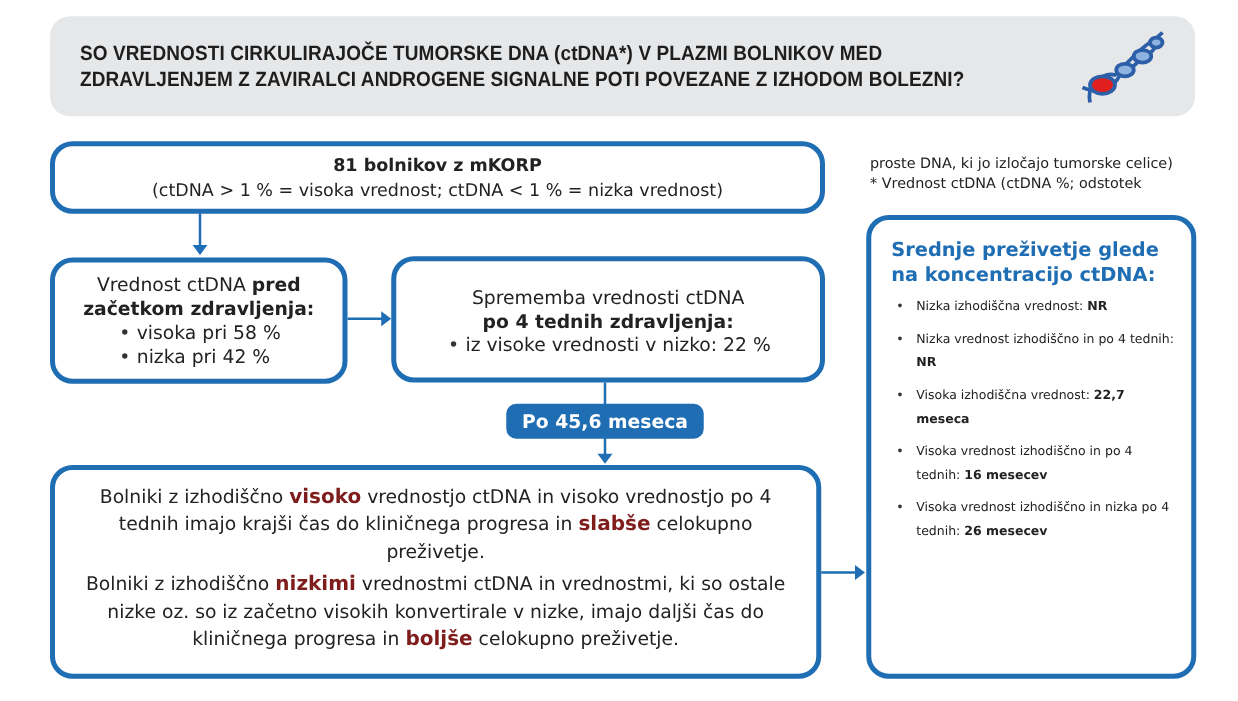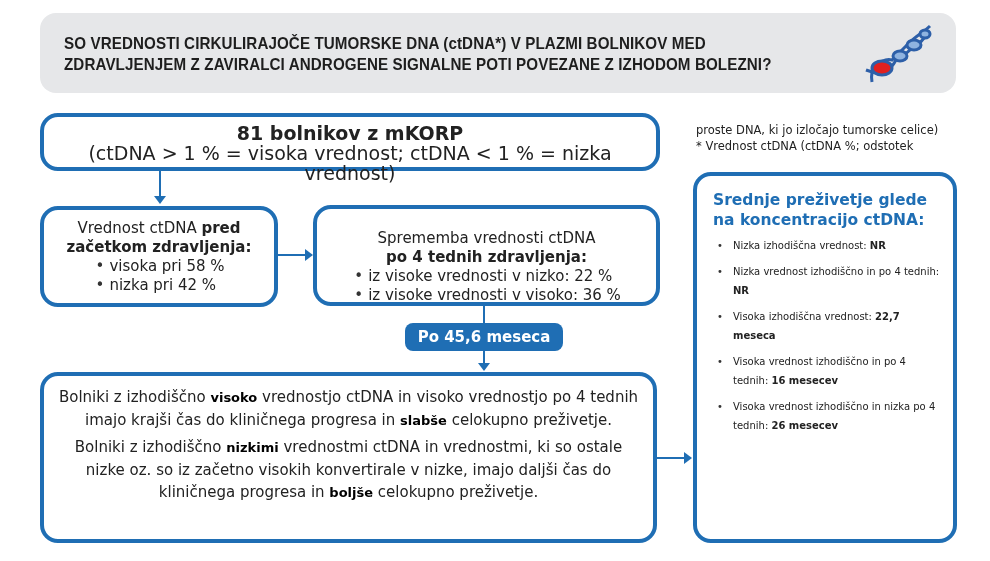--- a/index.html
+++ b/index.html
@@ -4,30 +4,30 @@
 <style>
   html, body { margin:0; padding:0; }
   body { width:990px; height:561px; background:#ffffff; position:relative; overflow:hidden;
          font-family: "DejaVu Sans", "Liberation Sans", sans-serif; color:#222; }
   .abs { position:absolute; box-sizing:border-box; }
   .header { left:40px; top:13px; width:916px; height:80px; background:#e6e7e9; border-radius:16px; }
   .header-title { left:64px; top:33px; width:800px; font-family:"Liberation Sans", sans-serif; font-weight:bold;
                   font-size:16.5px; line-height:21px; color:#1e1e1e; letter-spacing:0.1px; transform:scaleX(0.92); transform-origin:left top; }
   .dna { left:862px; top:24px; width:70px; height:62px; }
   .box { border:4px solid #1f6eb4; border-radius:18px; background:#fff; text-align:center; }
-  .box1 { left:40px; top:113px; width:620px; height:58px; font-size:19px; line-height:20px; padding-top:6px; }
+  .box1 { left:40px; top:113px; width:620px; height:58px; font-size:14px; line-height:20px; padding-top:6px; }
   .box2 { left:40px; top:206px; width:238px; height:101px; font-size:15px; line-height:19px; padding-top:9px; }
   .box3 { left:313px; top:205px; width:347px; height:101px; font-size:15px; line-height:19px; padding-top:20px; }
   .box4 { left:40px; top:372px; width:617px; height:171px; font-size:15px; line-height:22px; padding:10px 14px 0 14px; }
   .rbox { left:693px; top:172px; width:264px; height:371px; text-align:left; padding:14px 12px 0 16px; }
   b { font-weight:bold; }
   .ul-center { display:inline-block; text-align:left; margin:0; padding:0; list-style:none; }
   .ul-center li { position:relative; padding-left:16px; }
   .ul-center li::before { content:"•"; position:absolute; left:2px; color:#333; }
-  .hl { color:#000000; font-weight:bold; font-size:13px;margin-top:28px; }
+  .hl { color:#7f1d1d; font-weight:bold; font-size:16px;margin-top:28px; }
   .para { margin:0 0 4px 0; }
   .pill { left:405px; top:323px; width:158px; height:28px; background:#1f6eb4; border-radius:8px; color:#fff;
           font-weight:bold; font-size:15px; line-height:28px; text-align:center; }
   .footnote { left:696px; top:122px; width:270px; font-size:11.5px; line-height:16px; color:#222; }
   .rtitle { color:#1f6eb4; font-weight:bold; font-size:15.5px; line-height:20px; margin-bottom:6px; }
   .rlist { list-style:none; margin:0; padding:0; }
   .rlist li { position:relative; padding-left:20px; font-size:10px; line-height:19px; margin-bottom:7px; }
   .rlist li::before { content:"•"; position:absolute; left:4px; color:#333; }
   .line { background:#1f6eb4; }
   .arrow-down { width:0; height:0; border-left:6px solid transparent; border-right:6px solid transparent; border-top:8px solid #1f6eb4; }
@@ -72,21 +72,20 @@
 </div>
 
 <div class="abs line" style="left:278px; top:254px; width:28px; height:2px;"></div>
 <div class="abs arrow-right" style="left:305px; top:249px;"></div>
 
 <div class="abs box box3">
   <div>Sprememba vrednosti ctDNA</div>
   <div><b>po 4 tednih zdravljenja:</b></div>
   <ul class="ul-center">
     <li>iz visoke vrednosti v nizko: 22 %</li>
-    <li>iz visoke vrednosti v visoko: 36 %</li>
   </ul>
 </div>
 
 <div class="abs line" style="left:483px; top:306px; width:2px; height:58px;"></div>
 <div class="abs arrow-down" style="left:478px; top:363px;"></div>
 <div class="abs pill">Po 45,6 meseca</div>
 
 <div class="abs box box4">
   <p class="para"><span>Bolniki z izhodiščno </span><span class="hl">visoko</span><span> vrednostjo ctDNA in visoko vrednostjo po 4 tednih imajo krajši čas do kliničnega progresa in </span><span class="hl">slabše</span><span> celokupno preživetje.</span></p>
   <p class="para"><span>Bolniki z izhodiščno </span><span class="hl">nizkimi</span><span> vrednostmi ctDNA in vrednostmi, ki so ostale nizke oz. so iz začetno visokih konvertirale v nizke, imajo daljši čas do kliničnega progresa in </span><span class="hl">boljše</span><span> celokupno preživetje.</span></p>

